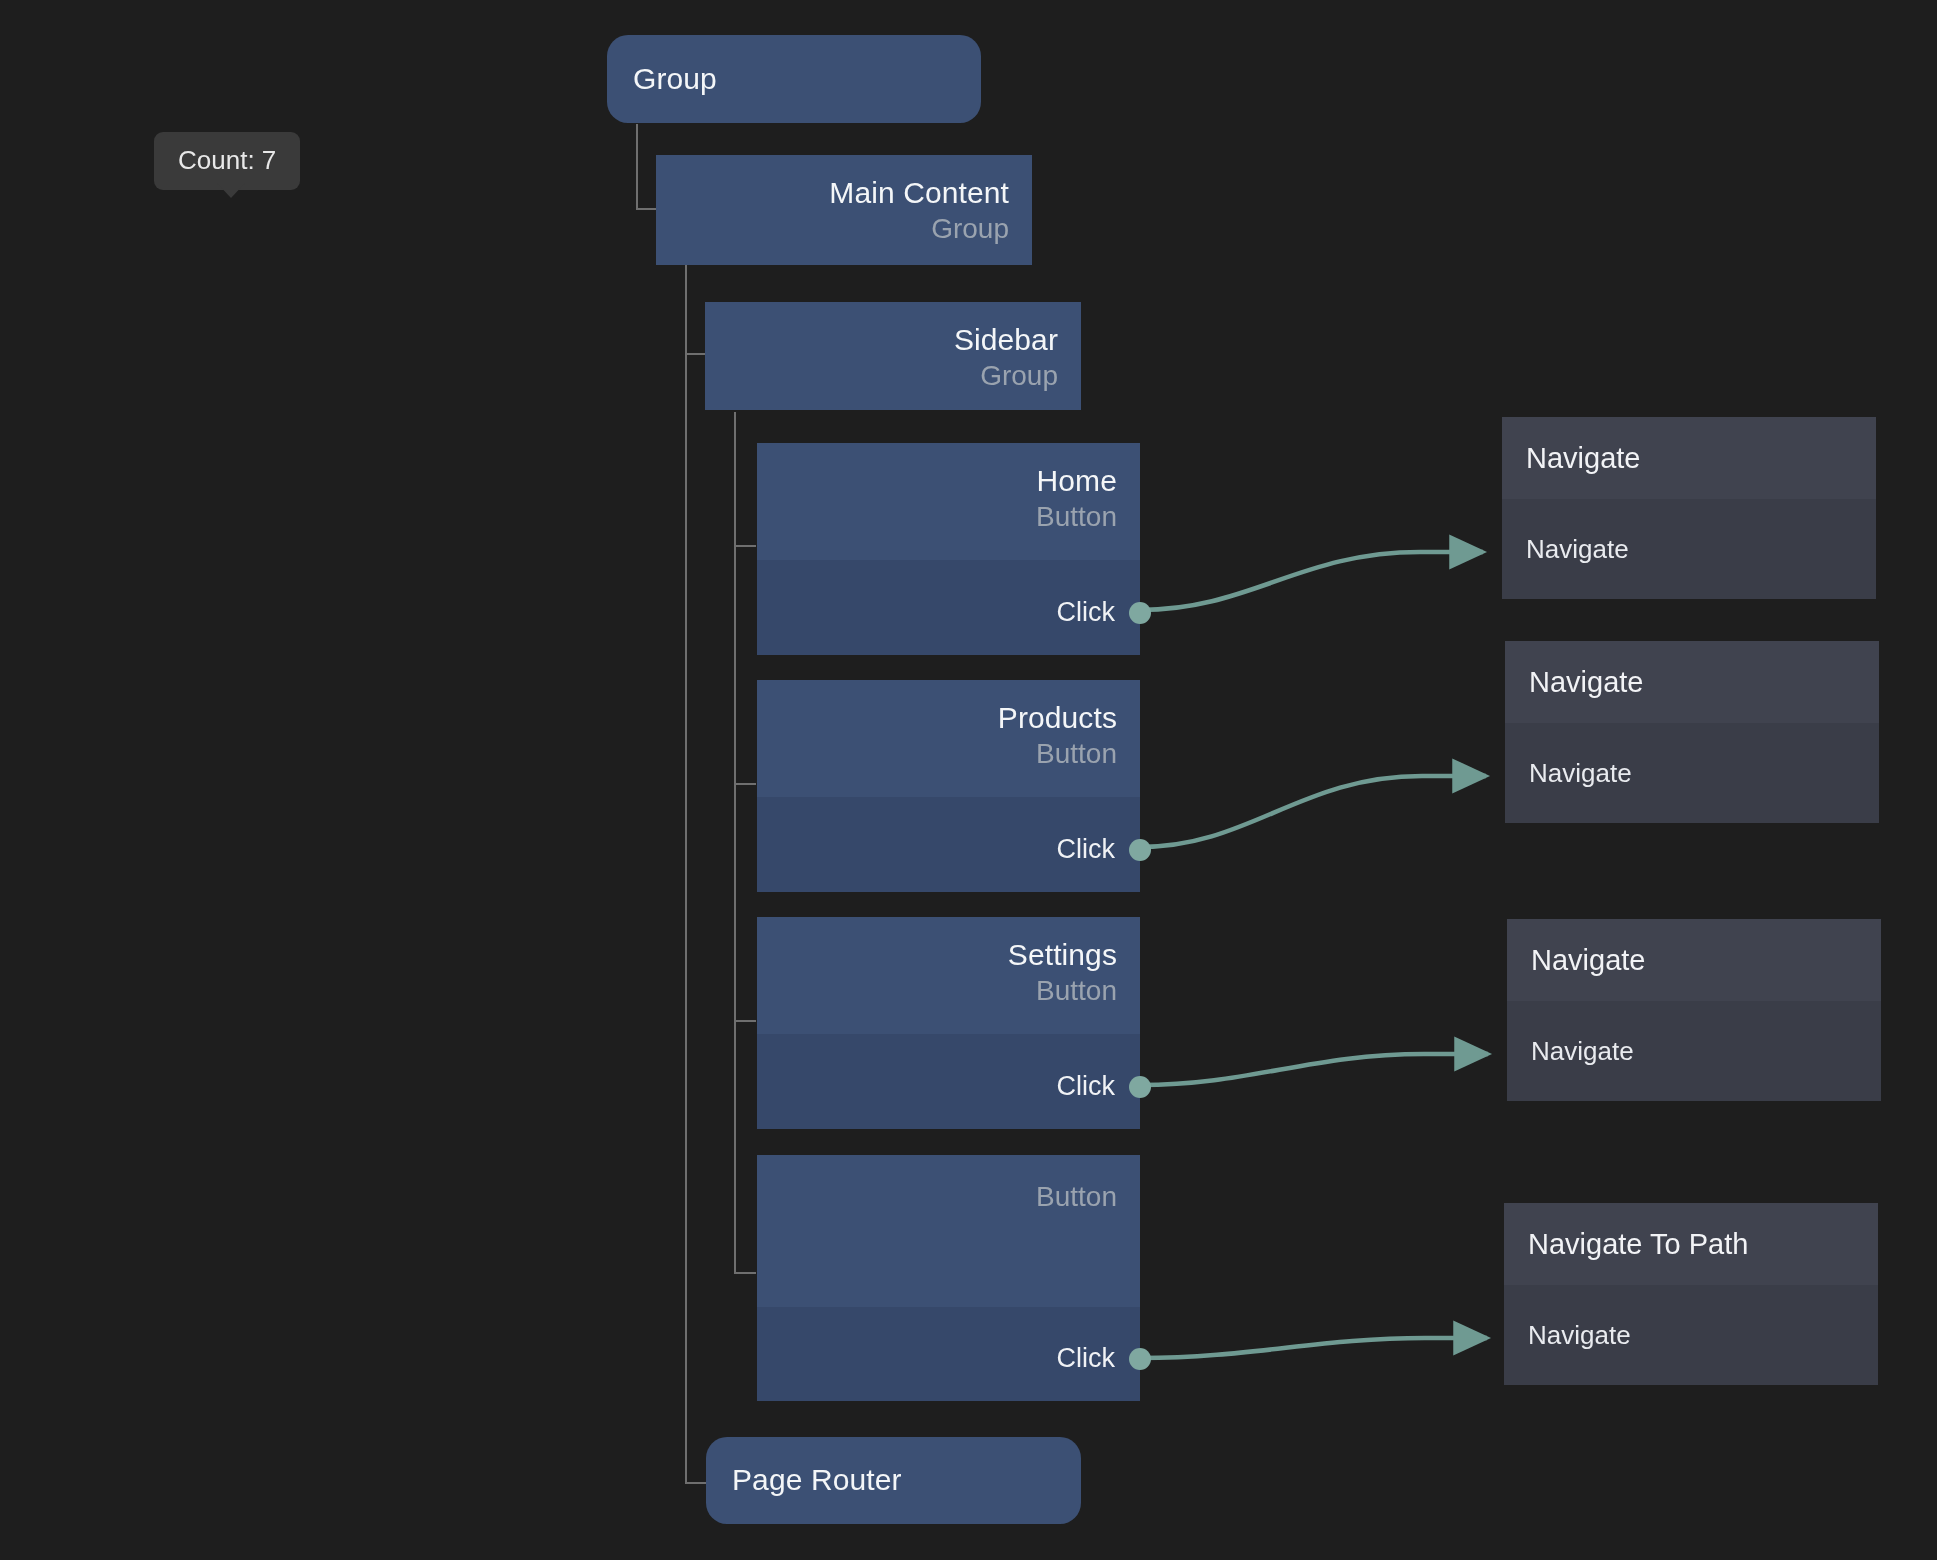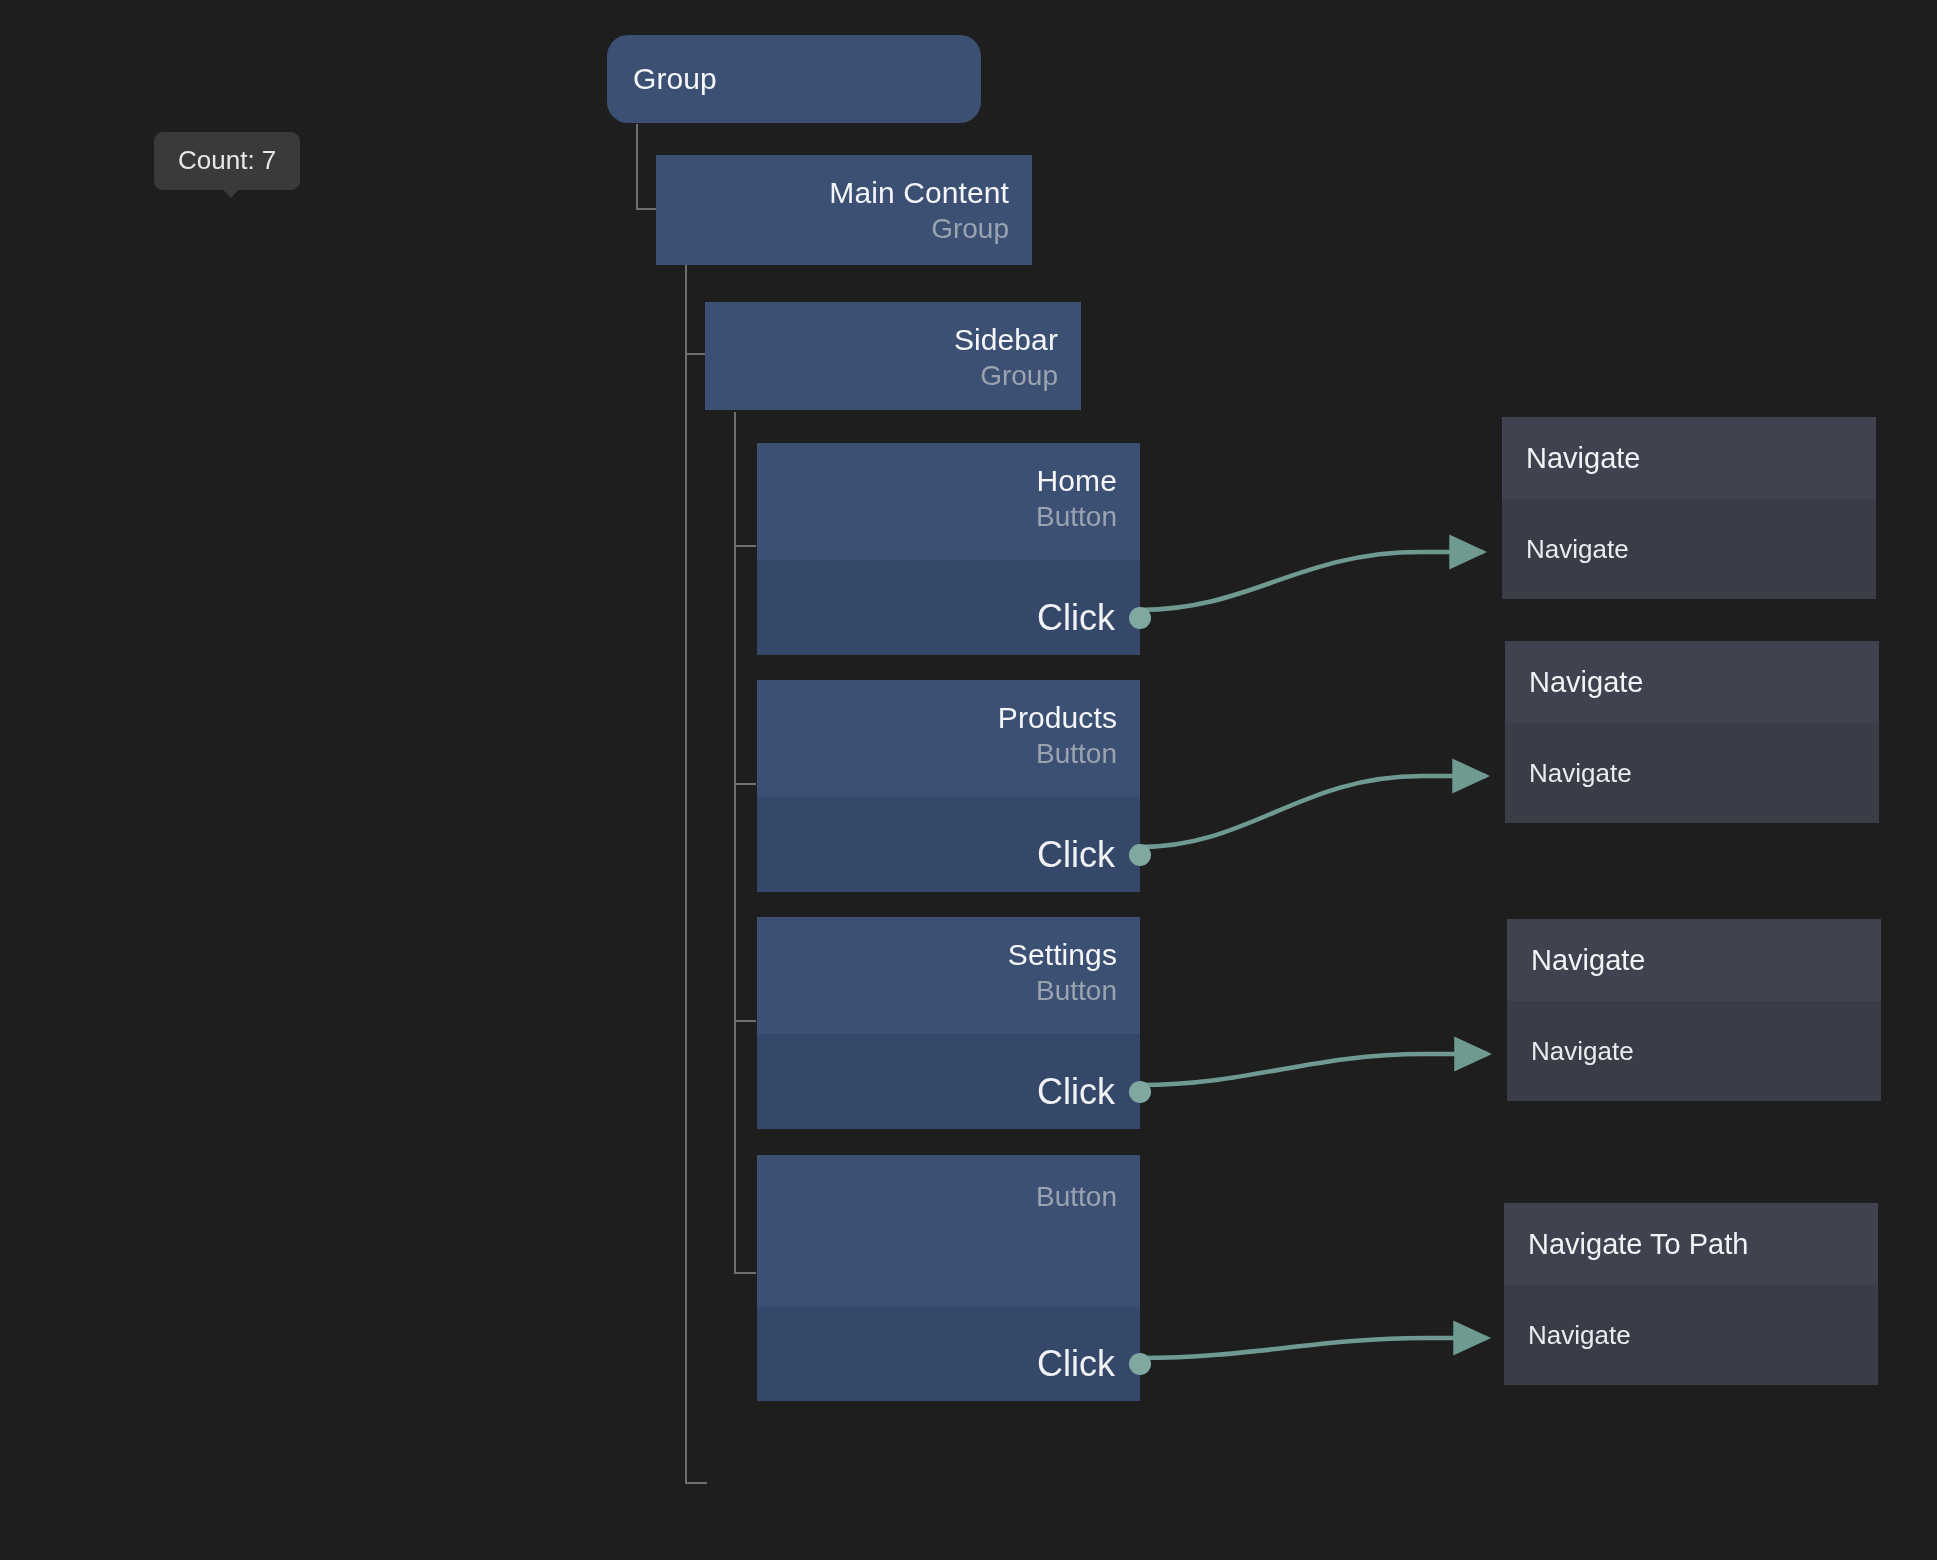--- a/index.html
+++ b/index.html
@@ -113,21 +113,21 @@
 
   
   .port-row {
     position: absolute;
     right: 0;
     display: flex;
     align-items: center;
   }
   .port-label {
     color: #f0f2f5;
-    font-size: 36px;
+    font-size: 27px;
     margin-right: 14px;
   }
   .port-dot {
     width: 22px;
     height: 22px;
     border-radius: 50%;
     background: #7fa8a0;
     margin-right: -11px;
     z-index: 12;
   }
@@ -259,20 +259,23 @@
       <div class="nb-sub">Button</div>
     </div>
     <div class="nb-body" style="height:94px;">
       <div class="port-row" style="top:36px;">
         <span class="port-label">Click</span>
         <span class="port-dot"></span>
       </div>
     </div>
   </div>
 
+  <div class="node node-blue simple" style="left:706px; top:1437px; width:375px; height:87px;">
+    <span class="nb-title">Page Router</span>
+  </div>
 
   <div class="node node-action" style="left:1502px; top:417px; width:374px; height:182px;">
     <div class="na-head" style="height:82px;">
       <span class="na-title">Navigate</span>
     </div>
     <div class="na-body" style="height:100px;">
       <span class="na-port-label">Navigate</span>
     </div>
   </div>
 

